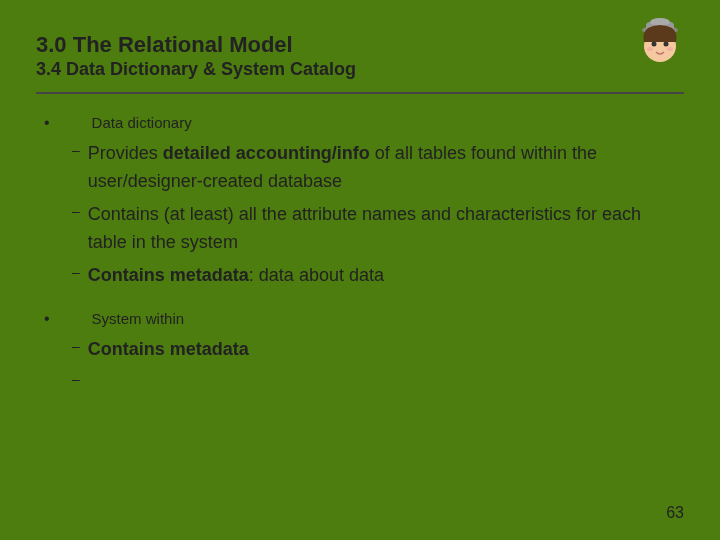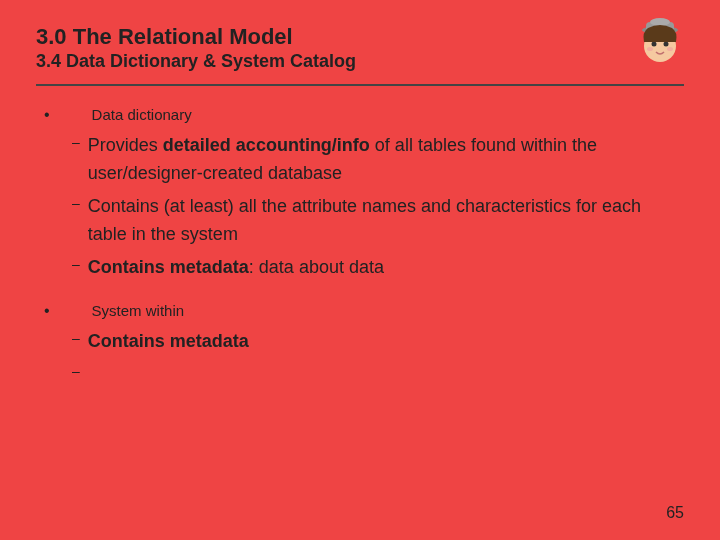--- a/index.html
+++ b/index.html
@@ -15,22 +15,22 @@
       font-family: Arial, sans-serif;
       font-size: 14px;
       color: #222;
       overflow: hidden;
       position: relative;
     }
 
     .slide {
       width: 720px;
       height: 540px;
-      background: #ef4444;
-      padding: 24px 36px 20px 36px;
+      background: #4d7c0f;
+      padding: 32px 36px 20px 36px;
       position: relative;
     }
 
     .header-section {
       margin-bottom: 8px;
     }
 
     .title-line1 {
       font-size: 22px;
       font-weight: bold;
@@ -204,15 +204,15 @@
         </div>
 
         <div class="sub-bullet">
           <span class="dash">–</span>
         </div>
       </div>
     </div>
 
   </div>
 
-  <div class="page-number">65</div>
+  <div class="page-number">63</div>
 
 </div>
 
 </body></html>

